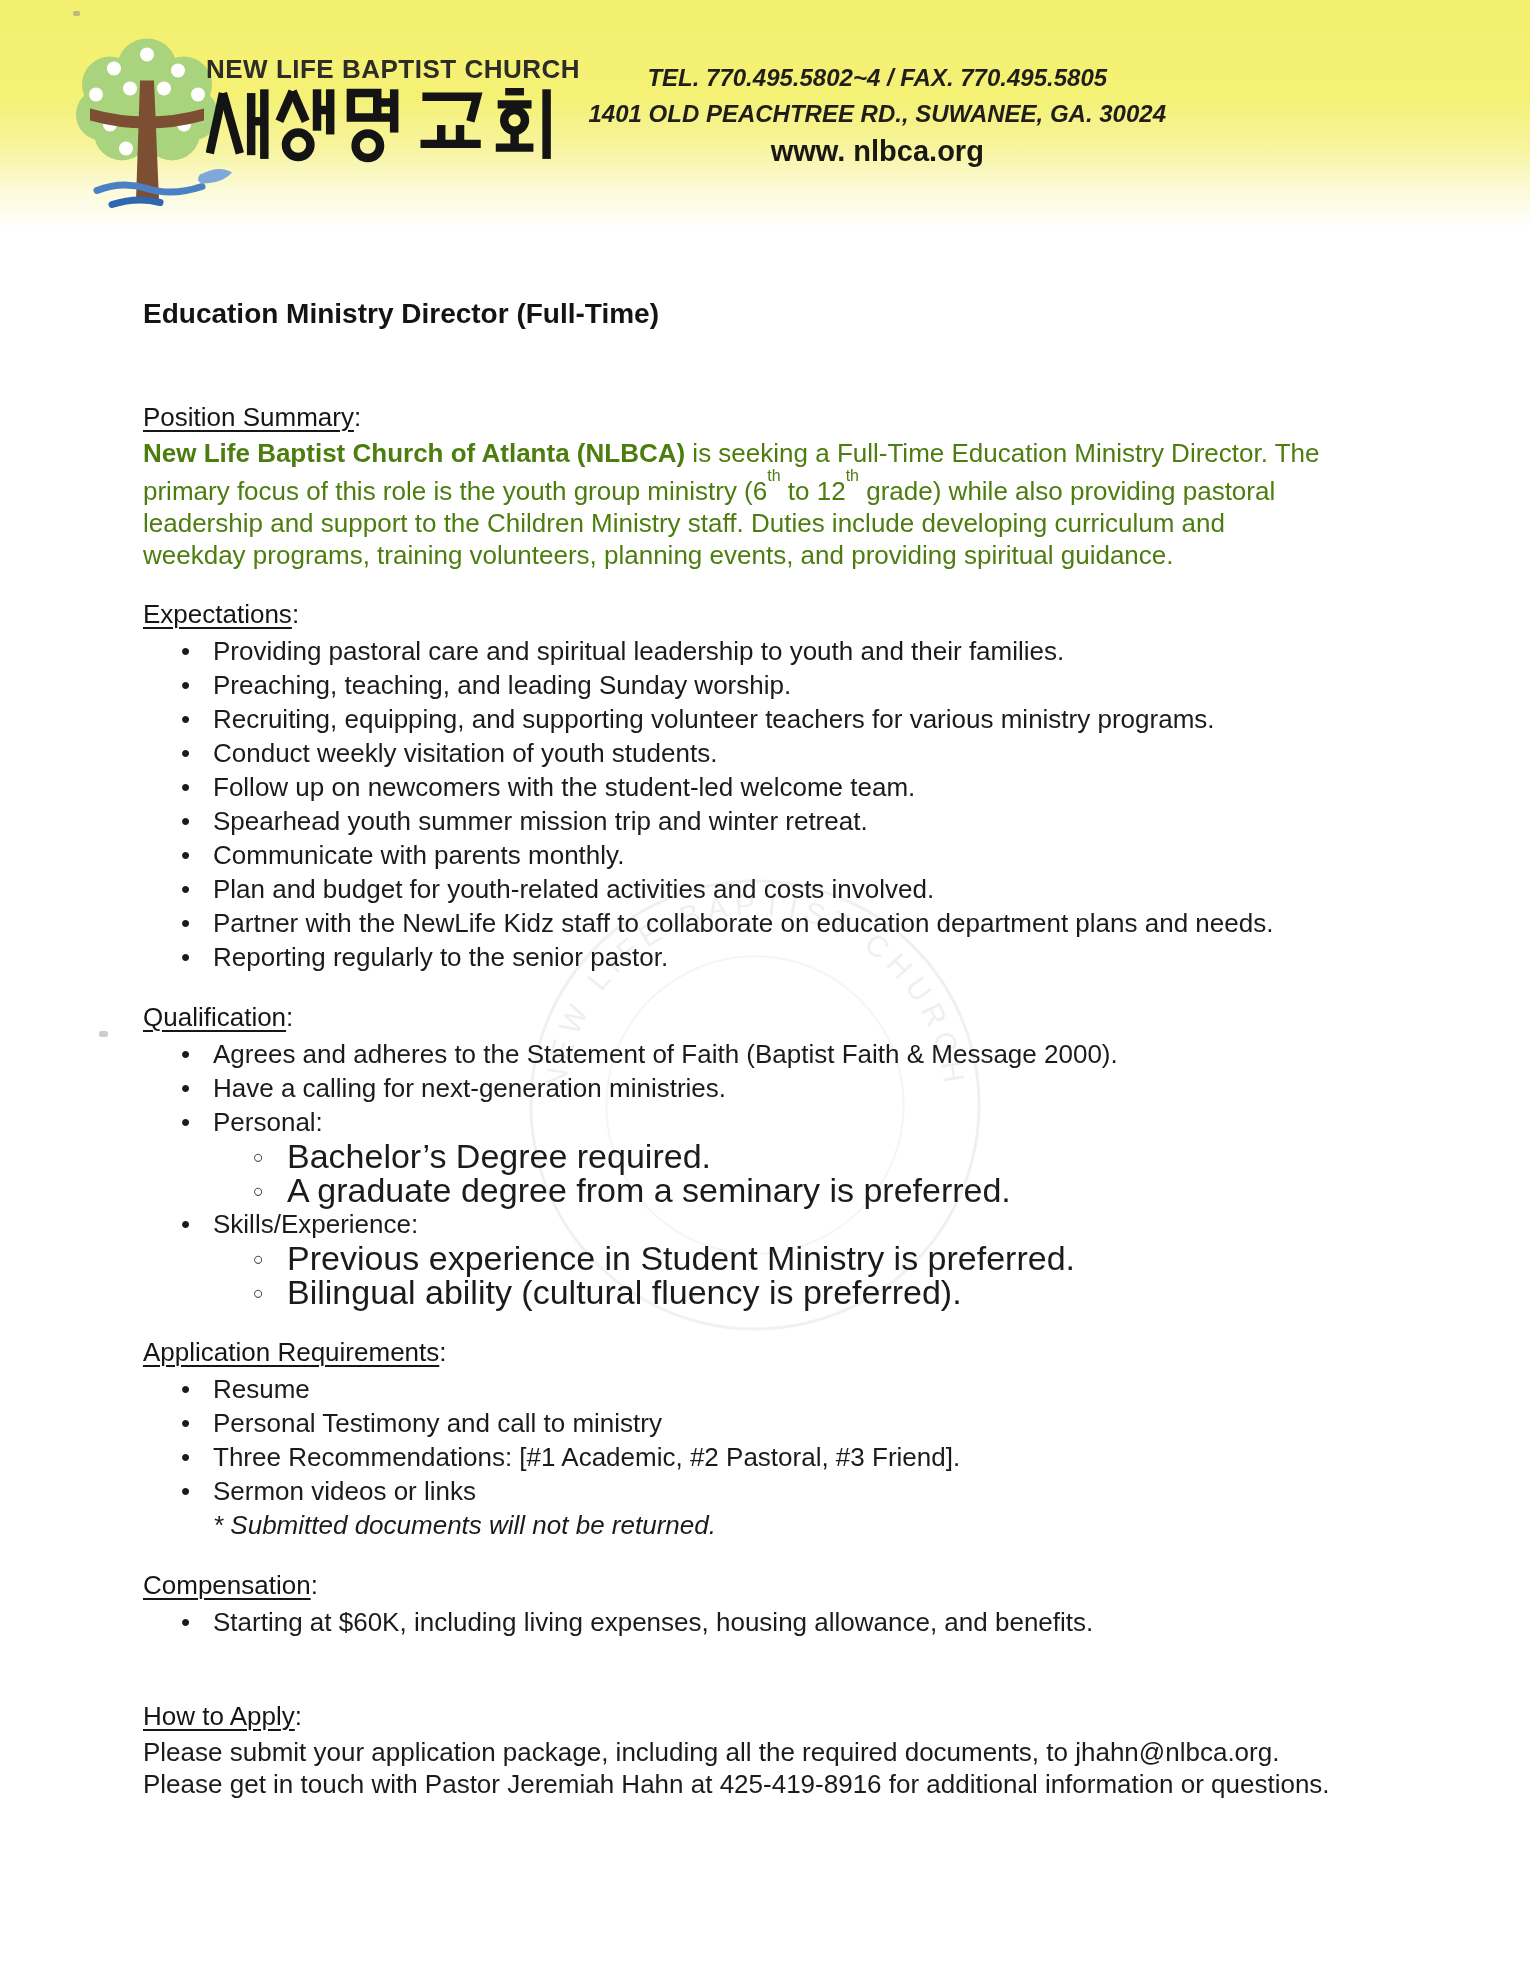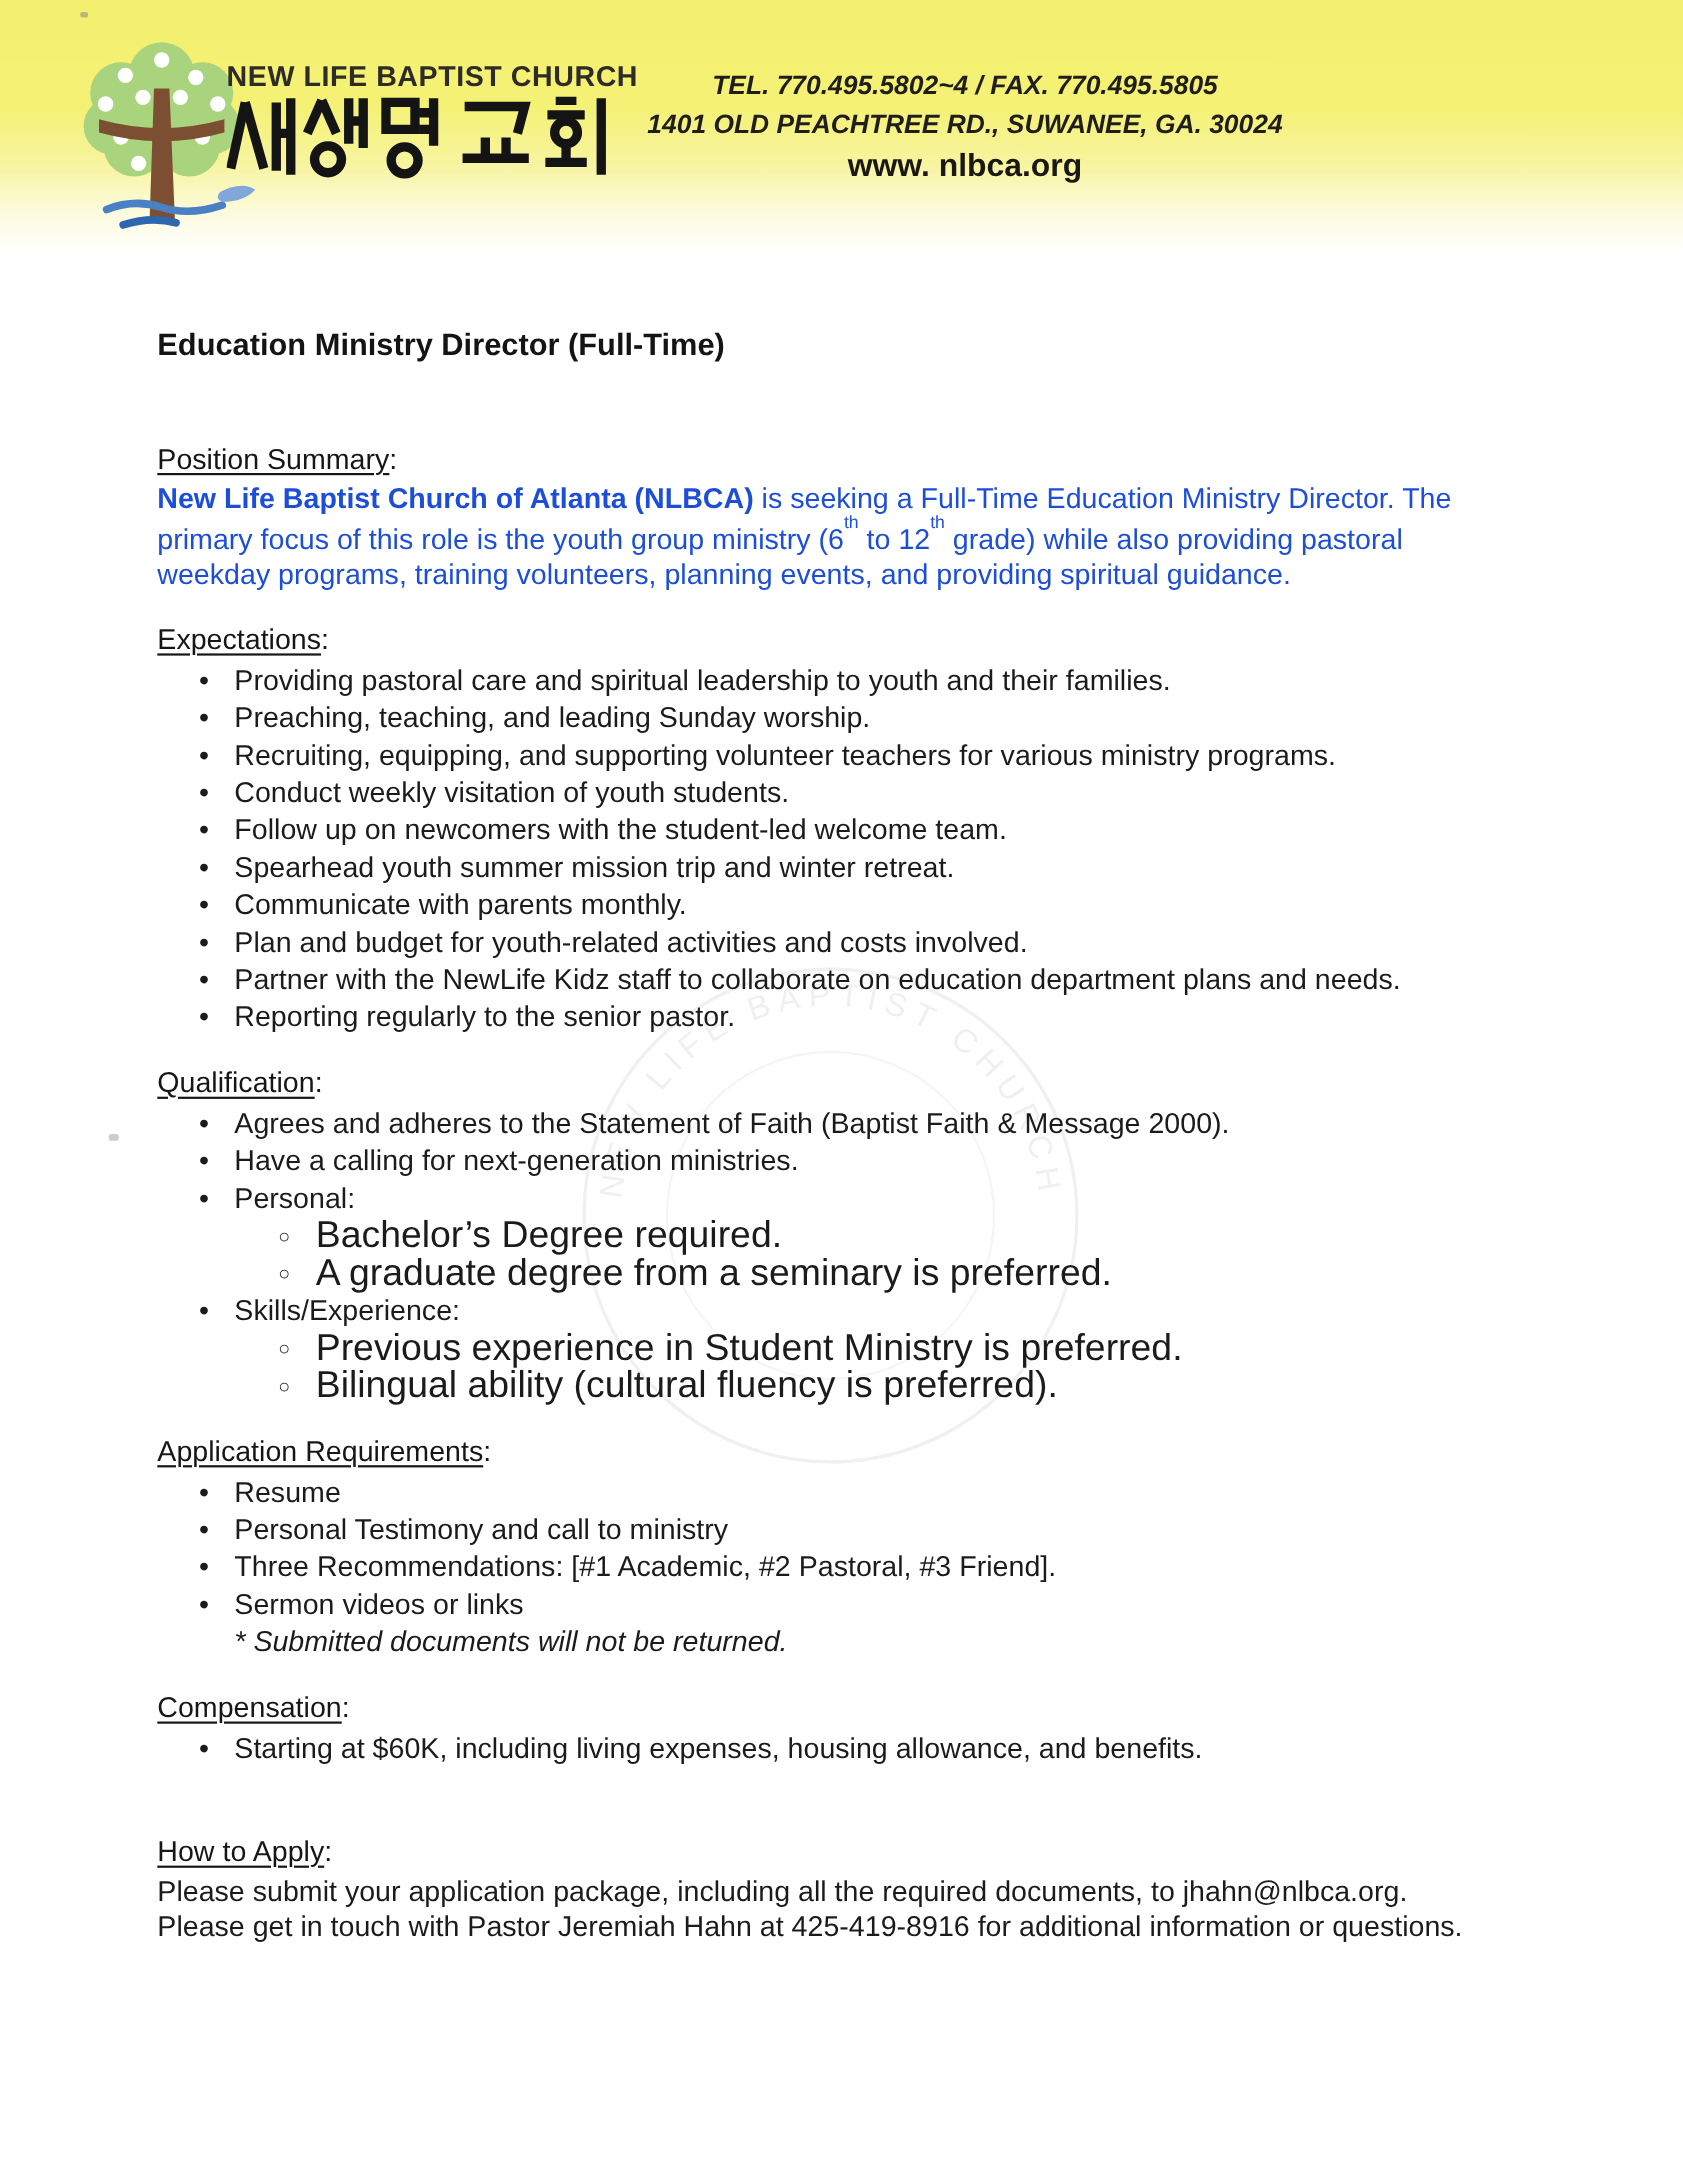--- a/index.html
+++ b/index.html
@@ -35,21 +35,21 @@
   .content { position: relative; z-index: 1; padding: 0 100px 0 143px; }
   .doc-title {
     margin-top: 66px; margin-bottom: 68px;
     font-size: 28px; font-weight: 700; line-height: 36px; color: #141414;
   }
   .sec { margin-top: 26px; }
   .sec-heading { font-size: 26px; line-height: 34px; margin-bottom: 3px; color: #161616; }
   .sec-heading .u {
     text-decoration: underline; text-decoration-thickness: 2px; text-underline-offset: 4px;
   }
-  .para-line { font-size: 26px; line-height: 32px; white-space: nowrap; color: #1d4ed8; }
+  .para-line { font-size: 26px; line-height: 32px; white-space: nowrap; color: #4d7c0f; }
   .bold { font-weight: 700; }
   sup.ord { font-size: 16px; position: relative; top: -9px; }
 
   ul.blist { list-style: none; margin: 0; padding-left: 70px; }
   ul.blist > li { position: relative; font-size: 26px; line-height: 34px; white-space: nowrap; }
   ul.blist > li.bullet::before { content: "•"; position: absolute; left: -32px; top: 0; color: #1b1b1b; }
   ul.sublist { list-style: none; margin: 0; padding-left: 74px; }
   ul.sublist > li { position: relative; font-size: 34px; line-height: 34px; white-space: nowrap; }
   ul.sublist > li::before {
     content: "○"; position: absolute; left: -34px; top: 1px; font-size: 18px; color: #1b1b1b;
@@ -162,20 +162,21 @@
 </svg>
 
 <div class="content">
 
   <div class="doc-title">Education Ministry Director (Full-Time)</div>
 
   <div class="sec">
     <div class="sec-heading"><span class="u">Position Summary</span><span>:</span></div>
     <div class="para-line"><span class="bold">New Life Baptist Church of Atlanta (NLBCA)</span><span> is seeking a Full-Time Education Ministry Director. The</span></div>
     <div class="para-line"><span>primary focus of this role is the youth group ministry (6</span><sup class="ord">th</sup><span> to 12</span><sup class="ord">th</sup><span> grade) while also providing pastoral</span></div>
+    <div class="para-line">leadership and support to the Children Ministry staff. Duties include developing curriculum and</div>
     <div class="para-line">weekday programs, training volunteers, planning events, and providing spiritual guidance.</div>
   </div>
 
   <div class="sec">
     <div class="sec-heading"><span class="u">Expectations</span><span>:</span></div>
     <ul class="blist">
       <li class="bullet">Providing pastoral care and spiritual leadership to youth and their families.</li>
       <li class="bullet">Preaching, teaching, and leading Sunday worship.</li>
       <li class="bullet">Recruiting, equipping, and supporting volunteer teachers for various ministry programs.</li>
       <li class="bullet">Conduct weekly visitation of youth students.</li>

